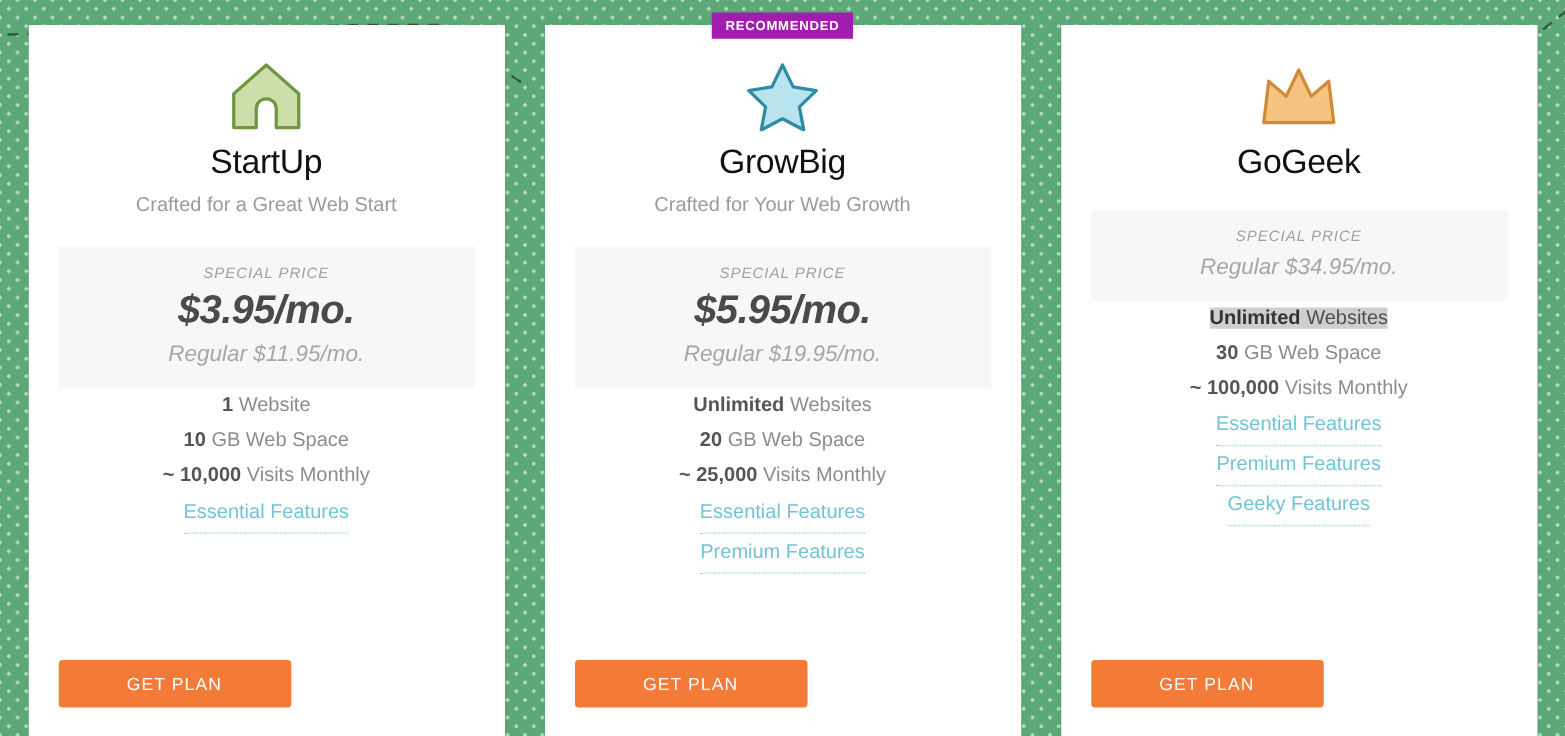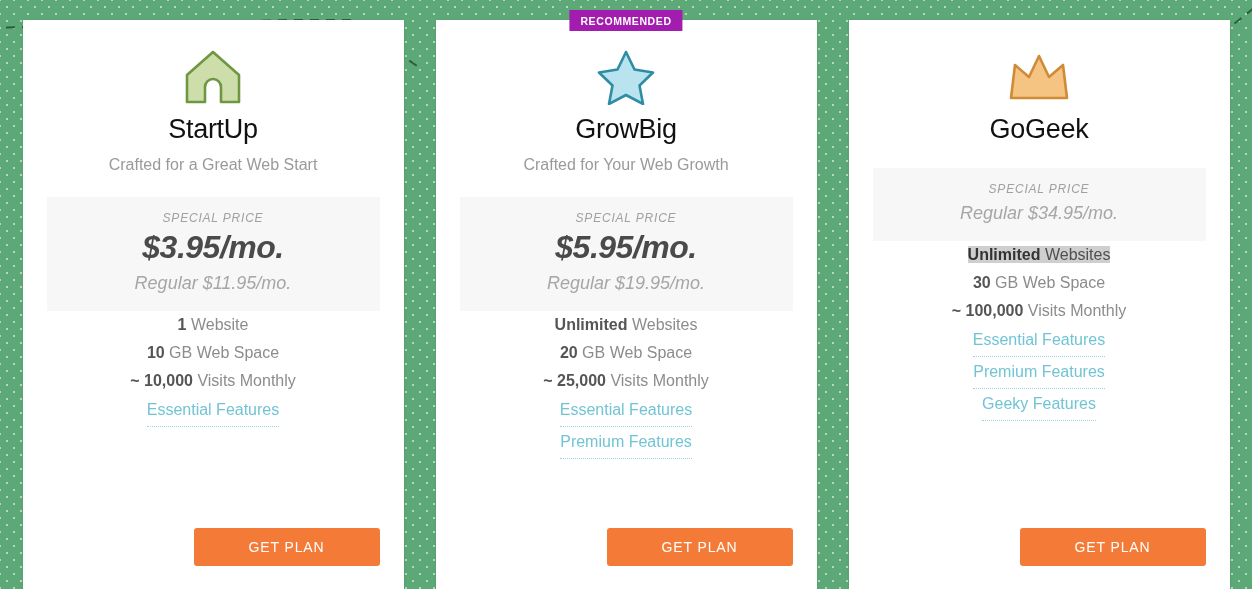--- a/index.html
+++ b/index.html
@@ -134,21 +134,21 @@
     margin-top:1px;
     cursor:pointer;
   }
 
   
   .cta-wrap {
     margin-top:auto;
     padding-bottom:23px;
     width:100%;
     display:flex;
-    justify-content:flex-end;
+    justify-content:flex-start;
   }
   .cta {
     background:#f47b37;
     color:#ffffff;
     font-size:14px;
     letter-spacing:0.9px;
     border:none;
     border-radius:3px;
     width:186px;
     height:38px;

